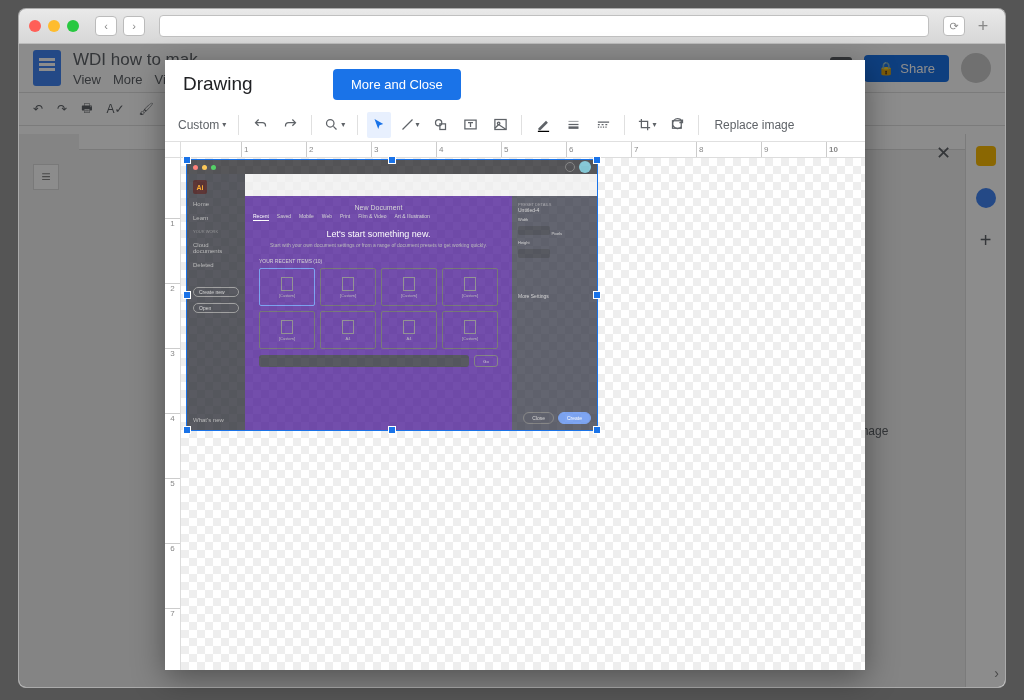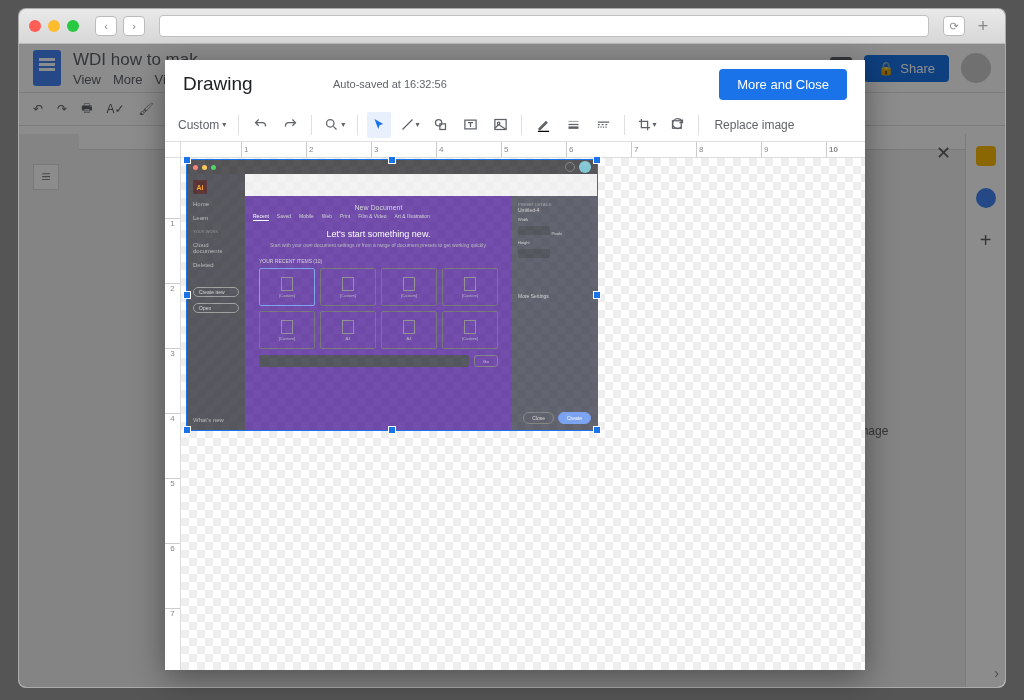--- a/index.html
+++ b/index.html
@@ -167,21 +167,20 @@
     </div>
     <div class="chev-down">›</div>
   </div>
 
   <div class="scrim"></div>
 </div>
 
 <div class="dialog">
   <div class="dlg-header">
     <div class="dlg-title">Drawing</div>
-    <div class="dlg-status">Auto-saved at 16:32:56</div>
     <button class="save-close">More and Close</button>
   </div>
 
   <div class="dlg-toolbar">
     <div class="tbtn">
         <span>Custom</span>
         <span style="font-size:8px;margin-left:3px;">▾</span>
       </div>
     <div class="tsep"></div>
     <div class="tbtn">

